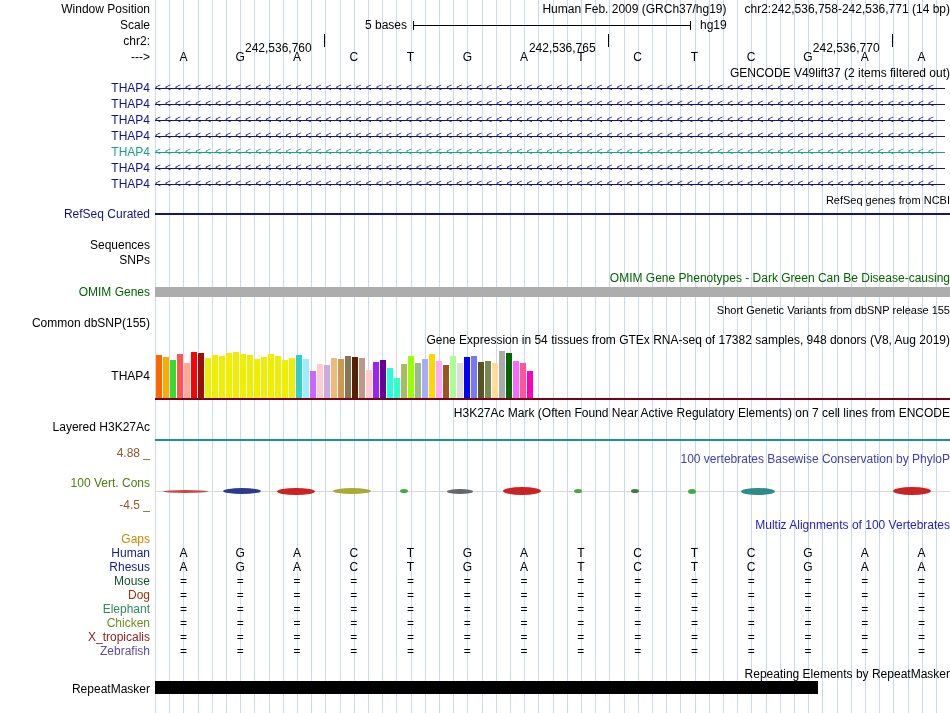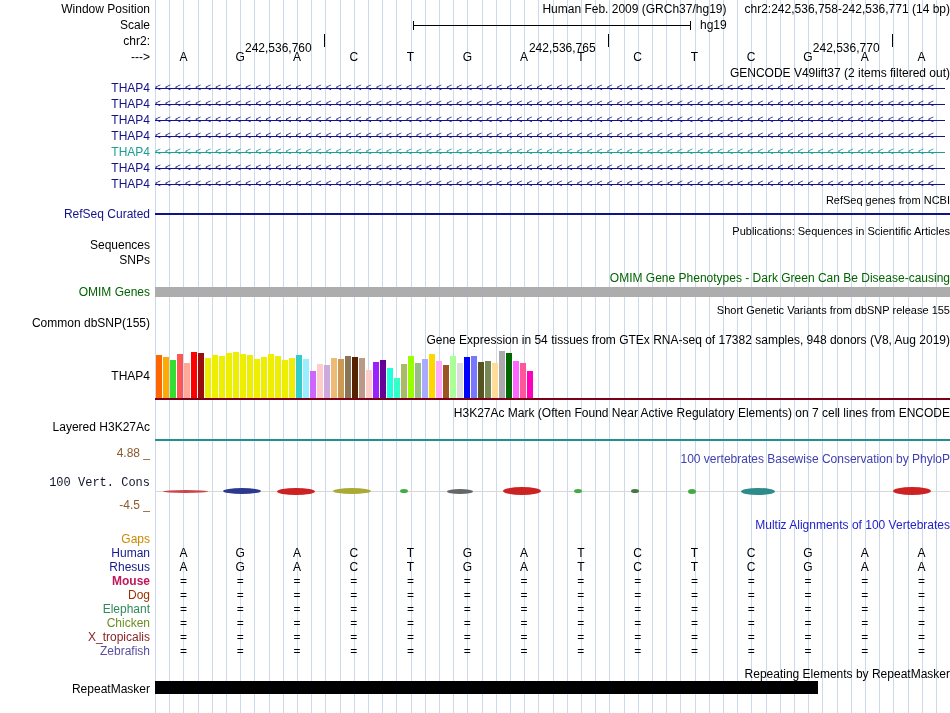--- a/index.html
+++ b/index.html
@@ -42,20 +42,21 @@
 
 <div id="root">
   <div class="grid"></div>
 
   <div class="lab" style="top:2px">Window Position</div>
   <div class="ct" style="top:2px">
     <span>Human Feb. 2009 (GRCh37/hg19)</span><span class="gap8"></span><span>chr2:242,536,758-242,536,771 (14 bp)</span>
   </div>
 
   <div class="lab" style="top:18px">Scale</div>
+  <div class="scale-text">5 bases</div>
   <div class="scale-bar"></div>
   <div class="hg19">hg19</div>
 
   <div class="lab" style="top:34px">chr2:</div>
   <div id="coord-ticks">
       <div class="tick-label" style="left: 233.358px;">242,536,760</div>
       <div class="tick-mark" style="left: 324.358px;"></div>
       <div class="tick-label" style="left: 517.288px;">242,536,765</div>
       <div class="tick-mark" style="left: 608.288px;"></div>
       <div class="tick-label" style="left: 801.218px;">242,536,770</div>
@@ -109,21 +110,20 @@
       <div class="t-row">
         <div class="t-label" style="color: rgb(18, 18, 139);">THAP4</div>
         <div class="t-arrows" style="color: rgb(18, 18, 139); background: linear-gradient(rgb(18, 18, 139), rgb(18, 18, 139)) 0px 50% / 100% 1px no-repeat;">&lt;&lt;&lt;&lt;&lt;&lt;&lt;&lt;&lt;&lt;&lt;&lt;&lt;&lt;&lt;&lt;&lt;&lt;&lt;&lt;&lt;&lt;&lt;&lt;&lt;&lt;&lt;&lt;&lt;&lt;&lt;&lt;&lt;&lt;&lt;&lt;&lt;&lt;&lt;&lt;&lt;&lt;&lt;&lt;&lt;&lt;&lt;&lt;&lt;&lt;&lt;&lt;&lt;&lt;&lt;&lt;&lt;&lt;&lt;&lt;&lt;&lt;&lt;&lt;&lt;&lt;&lt;&lt;&lt;&lt;&lt;&lt;&lt;&lt;&lt;&lt;&lt;&lt;</div>
       </div>
     </div>
 
   <div class="ct t11" style="top:193px">RefSeq genes from NCBI</div>
   <div class="lab" style="top: 207px; color: rgb(18, 18, 139);">RefSeq Curated</div>
   <div class="hline" style="top:213px;height:2px;background:#12128B"></div>
 
-  <div class="ct t11" style="top:224px">Publications: Sequences in Scientific Articles</div>
   <div class="lab" style="top:238px">Sequences</div>
   <div class="lab" style="top:253px">SNPs</div>
 
   <div class="ct t12" style="top: 271px; color: rgb(0, 100, 0);">OMIM Gene Phenotypes - Dark Green Can Be Disease-causing</div>
   <div class="lab" style="top: 285px; color: rgb(0, 100, 0);">OMIM Genes</div>
   <div class="hline" style="top:287px;height:10px;background:#ADADAD"></div>
 
   <div class="ct t11" style="top:303px">Short Genetic Variants from dbSNP release 155</div>
   <div class="lab" style="top:316px">Common dbSNP(155)</div>
 
@@ -186,21 +186,21 @@
       <div class="gtex-bar" style="background: rgb(255, 0, 187); height: 27px;"></div>
     </div>
   <div class="hline" style="top:398px;height:2px;background:#7A0019"></div>
 
   <div class="ct t12" style="top:406px">H3K27Ac Mark (Often Found Near Active Regulatory Elements) on 7 cell lines from ENCODE</div>
   <div class="lab" style="top:420px">Layered H3K27Ac</div>
   <div class="hline" style="top:439px;height:2px;background:#209090"></div>
 
   <div class="lab" style="top: 446px; color: rgb(139, 90, 43);">4.88 _</div>
   <div class="ct t12" style="top: 452px; color: rgb(64, 64, 176);">100 vertebrates Basewise Conservation by PhyloP</div>
-  <div class="lab" style="top: 476px; color: #0f172a; font-family: Liberation Mono, monospace;">100 Vert. Cons</div>
+  <div class="lab" style="top: 476px; color: #4d7c0f;">100 Vert. Cons</div>
   <div class="lab" style="top: 498px; color: rgb(139, 90, 43);">-4.5 _</div>
   <div class="hline" style="top:491px;height:1px;background:#D8D8D8"></div>
   <div id="cons-marks">
       <div class="cons-mark" style="left: 8px; width: 45px; height: 3px; top: 9.5px; background: rgb(204, 68, 68);"></div>
       <div class="cons-mark" style="left: 68px; width: 38px; height: 6px; top: 8px; background: rgb(43, 58, 143);"></div>
       <div class="cons-mark" style="left: 122px; width: 38px; height: 7px; top: 7.5px; background: rgb(204, 34, 34);"></div>
       <div class="cons-mark" style="left: 178px; width: 38px; height: 6px; top: 8px; background: rgb(170, 170, 51);"></div>
       <div class="cons-mark" style="left: 245px; width: 8px; height: 4px; top: 9px; background: rgb(68, 170, 68);"></div>
       <div class="cons-mark" style="left: 292px; width: 26px; height: 5px; top: 8.5px; background: rgb(102, 102, 102);"></div>
       <div class="cons-mark" style="left: 348px; width: 38px; height: 8px; top: 7px; background: rgb(204, 34, 34);"></div>
@@ -264,21 +264,21 @@
           <span class="m-cell">T</span>
           <span class="m-cell">C</span>
           <span class="m-cell">T</span>
           <span class="m-cell">C</span>
           <span class="m-cell">G</span>
           <span class="m-cell">A</span>
           <span class="m-cell">A</span>
         </div>
       </div>
       <div class="m-row">
-        <div class="m-label" style="color: #be185d; font-weight: bold;">Mouse</div>
+        <div class="m-label" style="color: #14532d;">Mouse</div>
         <div class="m-cells">
           <span class="m-cell">=</span>
           <span class="m-cell">=</span>
           <span class="m-cell">=</span>
           <span class="m-cell">=</span>
           <span class="m-cell">=</span>
           <span class="m-cell">=</span>
           <span class="m-cell">=</span>
           <span class="m-cell">=</span>
           <span class="m-cell">=</span>

